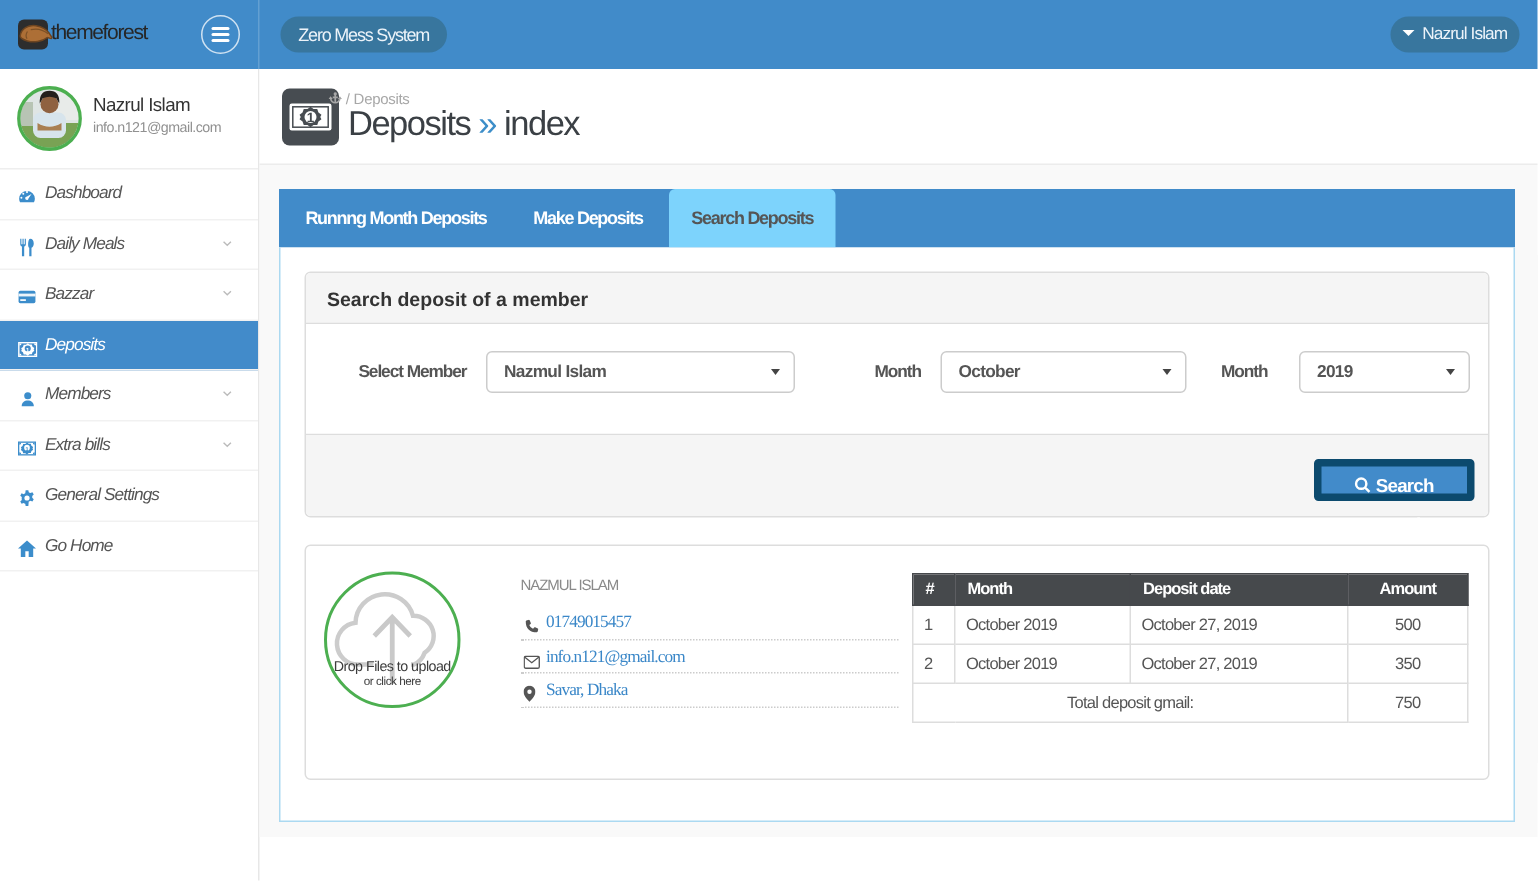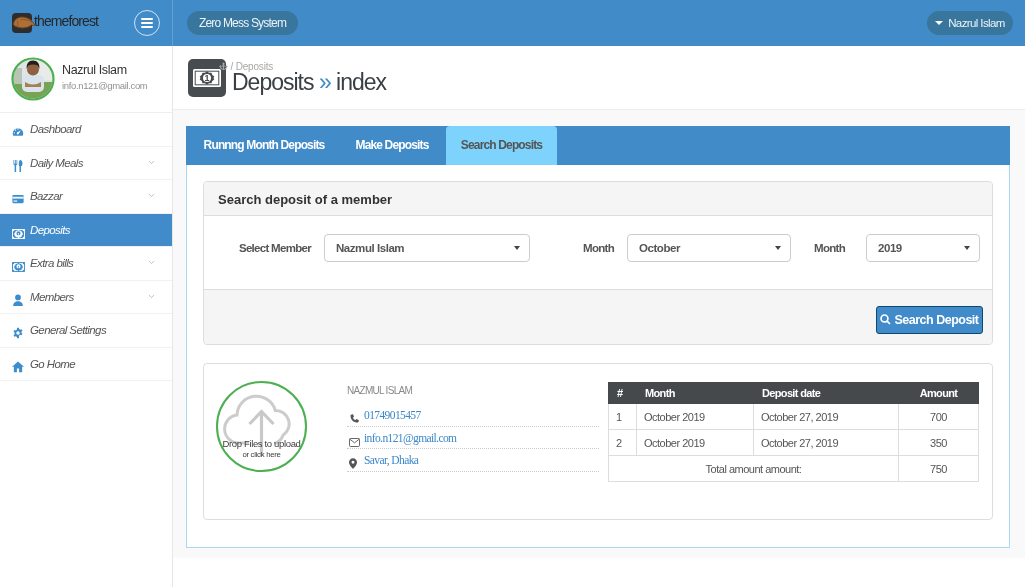--- a/index.html
+++ b/index.html
@@ -41,21 +41,21 @@
   #tab3 { background:#7dd3fc; color:#555; border-radius:4px 4px 0 0; }
   #tabcontent { position:absolute; left:186px; top:165px; width:824px; height:383px; background:#fff; border:1px solid #abd9f1; border-top:none; }
   
   #panel1 { position:absolute; left:203px; top:181px; width:790px; height:164px; background:#fff; border:1px solid #ddd; border-radius:4px;font-weight:bold; }
   #p1head { position:absolute; left:0; top:0; width:788px; height:34px; background:#f5f5f5; border-bottom:1px solid #ddd; border-radius:3px 3px 0 0; }
   #p1head span { position:absolute; left:14px; top:10px; font-size:13px; color:#333; }
   #p1foot { position:absolute; left:0; top:107px; width:788px; height:55px; background:#f5f5f5; border-top:1px solid #ddd; border-radius:0 0 3px 3px; }
   .flabel { position:absolute; top:60px; font-size:11.5px; letter-spacing:-0.7px; color:#555; text-align:right; }
   .fselect { position:absolute; top:52px; height:28px; background:#fff; border:1px solid #ccc; border-radius:4px; font-size:11.5px; letter-spacing:-0.45px; color:#555; line-height:26px; padding-left:11px; }
   .fselect .car { position:absolute; right:9px; top:11px; width:0; height:0; border-left:3.5px solid transparent; border-right:3.5px solid transparent; border-top:4px solid #444; }
-  #btn-search { position:absolute; left:672px; top:16px; width:107px; height:28px; background:#428bca; border:1px solid #0c4a6e; border-radius:3px; color:#fff; font-size:12.5px; letter-spacing:-0.5px; text-align:center; line-height:26px; }
+  #btn-search { position:absolute; left:672px; top:16px; width:107px; height:28px; background:#428bca; border:5px solid #0c4a6e; border-radius:3px; color:#fff; font-size:12.5px; letter-spacing:-0.5px; text-align:center; line-height:26px; }
   
   #panel2 { position:absolute; left:203px; top:363px; width:790px; height:157px; background:#fff; border:1px solid #ddd; border-radius:4px; }
   #upcircle { position:absolute; left:12px; top:17px; width:91px; height:91px; border:2px solid #4caf50; border-radius:50%; overflow:hidden; }
   #contact { position:absolute; left:143px; top:21px; width:252px; }
   #cname { font-size:10px; color:#8a8a8a; letter-spacing:-0.7px; }
   .crow { position:relative; height:22.5px; border-bottom:1px dotted #ccc; }
   .crow .ci { position:absolute; left:2px; top:6px; }
   .crow .ct { position:absolute; left:17px; top:5px; font-size:11.5px; letter-spacing:-0.6px; color:#3a87c8;font-family:Liberation Serif, serif; }
   
   #dtable { position:absolute; left:404px; top:18px; border-collapse:collapse; font-size:11px; letter-spacing:-0.5px; }
@@ -135,37 +135,37 @@
       <div class="mitem active">
         <span class="ic"><svg width="15" height="13" viewBox="0 0 18 14">
             <rect x="0.65" y="0.65" width="16.7" height="12.7" fill="none" stroke="#fff" stroke-width="1.3"></rect>
             <path d="M1.3 1.3 l1.9 0 a1.9 1.9 0 0 1 -1.9 1.9 Z M16.7 1.3 l0 1.9 a1.9 1.9 0 0 1 -1.9 -1.9 Z M16.7 12.7 l-1.9 0 a1.9 1.9 0 0 1 1.9 -1.9 Z M1.3 12.7 l0 -1.9 a1.9 1.9 0 0 1 1.9 1.9 Z" fill="#fff"></path>
             <path fill-rule="evenodd" fill="#fff" d="M9 2.1 l1.7 1.25 h2.1 l.65 2 1.7 1.25 -.65 1.3 .65 1.3 -1.7 1.25 -.65 2 h-2.1 L9 13.9 7.3 12.65 H5.2 l-.65 -2 L2.85 9.4 3.5 8.1 2.85 6.8 4.55 5.55 l.65 -2 h2.1 Z M9 4.3 a2.85 2.85 0 1 0 0 5.7 a2.85 2.85 0 0 0 0 -5.7 Z" transform="translate(0,-1)"></path>
             <text x="9" y="9.1" font-size="5.5" font-weight="bold" fill="#fff" text-anchor="middle" font-family="Liberation Sans">1</text>
           </svg></span>
         <span class="lbl">Deposits</span>
       </div>
       <div class="mitem">
+        <span class="ic"><svg width="13" height="14" viewBox="0 0 14 16">
+            <circle cx="7" cy="4.5" r="3.8" fill="#3c8dcb"></circle>
+            <path d="M0.5 16 C0.5 11.5 3.5 9.5 7 9.5 s6.5 2 6.5 6.5z" fill="#3c8dcb"></path>
+          </svg></span>
+        <span class="lbl">Members</span>
+        <svg class="chev" width="8" height="8" viewBox="0 0 10 10">
+          <path d="M1.5 3 L5 6.5 L8.5 3" fill="none" stroke="#bbb" stroke-width="1.3"></path>
+        </svg>
+      </div>
+      <div class="mitem">
         <span class="ic"><svg width="15" height="13" viewBox="0 0 18 14">
             <rect x="0.65" y="0.65" width="16.7" height="12.7" fill="none" stroke="#3c8dcb" stroke-width="1.3"></rect>
             <path d="M1.3 1.3 l1.9 0 a1.9 1.9 0 0 1 -1.9 1.9 Z M16.7 1.3 l0 1.9 a1.9 1.9 0 0 1 -1.9 -1.9 Z M16.7 12.7 l-1.9 0 a1.9 1.9 0 0 1 1.9 -1.9 Z M1.3 12.7 l0 -1.9 a1.9 1.9 0 0 1 1.9 1.9 Z" fill="#3c8dcb"></path>
             <path fill-rule="evenodd" fill="#3c8dcb" d="M9 2.1 l1.7 1.25 h2.1 l.65 2 1.7 1.25 -.65 1.3 .65 1.3 -1.7 1.25 -.65 2 h-2.1 L9 13.9 7.3 12.65 H5.2 l-.65 -2 L2.85 9.4 3.5 8.1 2.85 6.8 4.55 5.55 l.65 -2 h2.1 Z M9 4.3 a2.85 2.85 0 1 0 0 5.7 a2.85 2.85 0 0 0 0 -5.7 Z" transform="translate(0,-1)"></path>
             <text x="9" y="9.1" font-size="5.5" font-weight="bold" fill="#3c8dcb" text-anchor="middle" font-family="Liberation Sans">1</text>
           </svg></span>
         <span class="lbl">Extra bills</span>
-        <svg class="chev" width="8" height="8" viewBox="0 0 10 10">
-          <path d="M1.5 3 L5 6.5 L8.5 3" fill="none" stroke="#bbb" stroke-width="1.3"></path>
-        </svg>
-      </div>
-      <div class="mitem">
-        <span class="ic"><svg width="13" height="14" viewBox="0 0 14 16">
-            <circle cx="7" cy="4.5" r="3.8" fill="#3c8dcb"></circle>
-            <path d="M0.5 16 C0.5 11.5 3.5 9.5 7 9.5 s6.5 2 6.5 6.5z" fill="#3c8dcb"></path>
-          </svg></span>
-        <span class="lbl">Members</span>
         <svg class="chev" width="8" height="8" viewBox="0 0 10 10">
           <path d="M1.5 3 L5 6.5 L8.5 3" fill="none" stroke="#bbb" stroke-width="1.3"></path>
         </svg>
       </div>
       <div class="mitem">
         <span class="ic"><svg width="14" height="14" viewBox="0 0 16 16">
             <path fill="#3c8dcb" fill-rule="evenodd" d="M6.8 1 h2.4 l.35 1.8 c.55 .18 1.05 .45 1.5 .8 l1.75-.75 1.2 2.05-1.4 1.25 c.06 .28 .1 .56 .1 .85 s-.04 .57-.1 .85 l1.4 1.25-1.2 2.05-1.75-.75 c-.45 .35-.95 .62-1.5 .8 L9.2 15 H6.8 l-.35-1.8 c-.55-.18-1.05-.45-1.5-.8 l-1.75 .75-1.2-2.05 1.4-1.25 A4.9 4.9 0 0 1 3.3 8 c0-.29 .04-.57 .1-.85 L2 5.9 3.2 3.85 4.95 4.6 c.45-.35 .95-.62 1.5-.8z M8 5.7 A2.3 2.3 0 1 0 8 10.3 A2.3 2.3 0 0 0 8 5.7z"></path>
           </svg></span>
         <span class="lbl">General Settings</span>
       </div>
@@ -256,27 +256,27 @@
         <tr>
           <th style="width:28px;">#</th>
           <th style="width:117px;">Month</th>
           <th style="width:145px;">Deposit date</th>
           <th style="width:80px;" class="ar">Amount</th>
         </tr>
     <tr>
           <td>1</td>
           <td>October 2019</td>
           <td>October 27, 2019</td>
-          <td class="ar">700</td>
+          <td class="ar">500</td>
         </tr>
     <tr>
           <td>2</td>
           <td>October 2019</td>
           <td>October 27, 2019</td>
           <td class="ar">350</td>
         </tr>
     <tr>
-          <td colspan="3" class="ar">Total amount amount:</td>
+          <td colspan="3" class="ar">Total deposit gmail:</td>
           <td class="ar">750</td>
         </tr>
   </tbody>
     </table>
 </div>
 
 </body></html>

